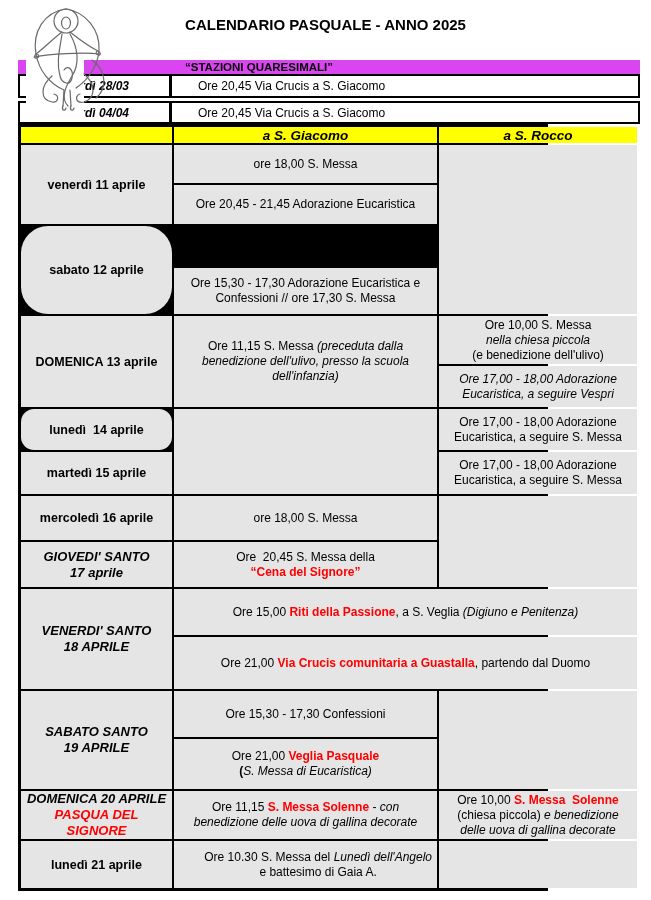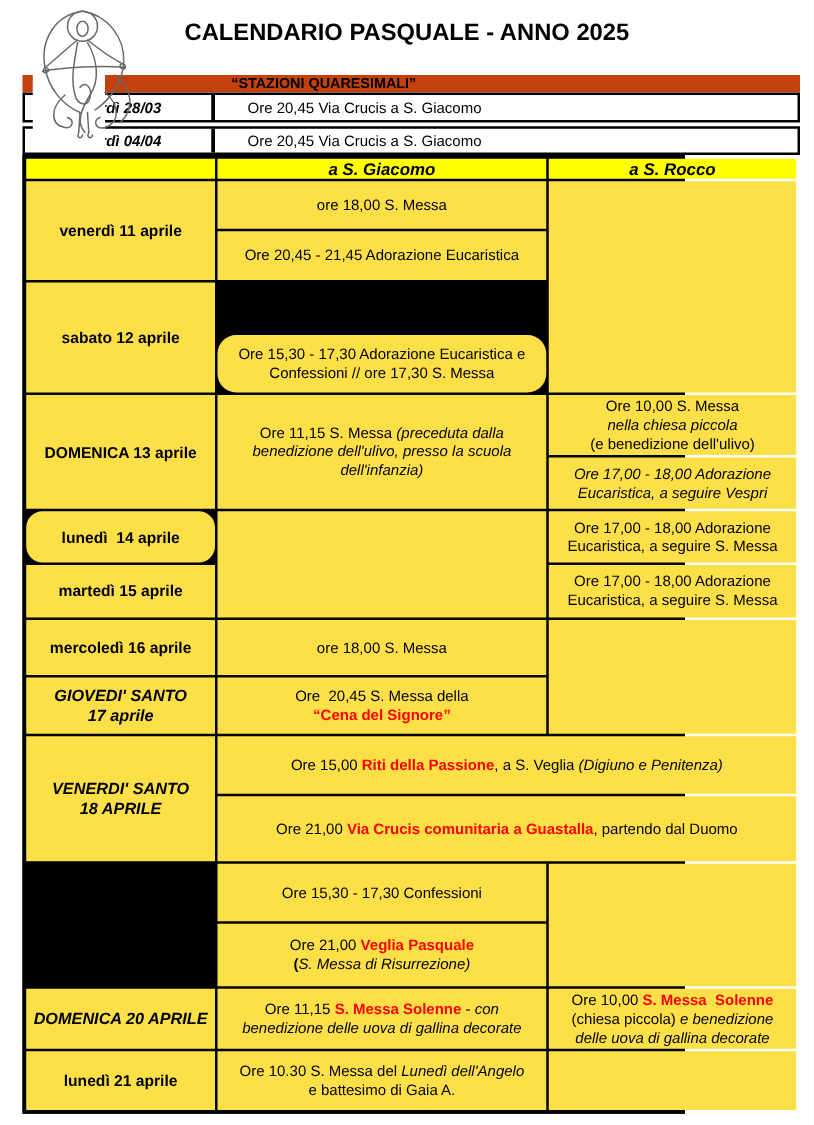--- a/index.html
+++ b/index.html
@@ -1,41 +1,41 @@
 <!DOCTYPE html>
 <html><head>
 <meta charset="utf-8">
 <style>
   html,body{margin:0;padding:0;background:#ffffff;}
   body{font-family:"Liberation Sans","DejaVu Sans",sans-serif;color:#000;}
   .page{position:relative;width:651px;height:900px;background:#fff;overflow:hidden;}
 
   .title{position:absolute;top:16px;left:0;width:100%;text-align:center;
-         font-size:19px;font-weight:bold;letter-spacing:0px;z-index:1;}
-
-  .band{position:absolute;left:18px;top:60px;width:622px;height:14px;background:#c2410c;
+         font-size:15px;font-weight:bold;letter-spacing:0px;z-index:1;}
+
+  .band{position:absolute;left:18px;top:60px;width:622px;height:14px;background:#d946ef;
         z-index:1;box-sizing:border-box;}
   .band .txt{display:block;padding-left:167px;font-size:11.5px;font-weight:bold;line-height:14px;}
 
   .srow{position:absolute;left:18px;width:622px;background:#fff;border:2px solid #000;
         box-sizing:border-box;display:flex;z-index:1;}
   .srow1{top:74px;height:24px;}
   .srow2{top:101px;height:23px;}
   .sdate{width:152px;box-sizing:border-box;border-right:3px solid #000;display:flex;
          align-items:center;justify-content:flex-end;padding-right:40px;
          font-weight:bold;font-style:italic;font-size:12px;}
   .sevent{flex:1;display:flex;align-items:center;padding-left:26px;font-size:12px;}
 
   .logo{position:absolute;left:26px;top:4px;width:84px;height:114px;z-index:2;}
 
   .grid{position:absolute;left:18px;top:124px;width:530px;box-sizing:border-box;
         border:3px solid #000;background:#000;display:grid;gap:2px;
         grid-template-columns:151px 263px 198px;
         grid-template-rows:16px 38px 39px 40px 46px 48px 41px 41px 42px 44px 45px 46px 52px 46px 50px 48px 47px;}
-  .cell{background:#fde047;display:flex;align-items:center;justify-content:center;
+  .cell{background:#e5e5e5;display:flex;align-items:center;justify-content:center;
         text-align:center;padding:2px 5px;box-sizing:border-box;overflow:hidden;}
   .cell .txt{white-space:pre-wrap;font-size:12px;line-height:15px;}
   .hdr{background:#ffff00;}
   .hdr .txt{font-size:13.5px;font-weight:bold;font-style:italic;line-height:15px;}
   .datecell .txt{font-weight:bold;font-size:12.5px;line-height:16px;}
   .holy .txt{font-style:italic;font-size:13px;line-height:16px;}
 
   .seg-n{}
   .seg-b{font-weight:bold;}
   .seg-i{font-style:italic;}
@@ -99,24 +99,24 @@
         <span class="txt">venerdì 11 aprile</span>
       </div>
     <div class="cell" style="grid-column:2;grid-row:2;">
         <span class="txt">ore 18,00 S. Messa</span>
       </div>
     <div class="cell" style="grid-column:3;grid-row:2/span 4;"></div>
     <div class="cell" style="grid-column:2;grid-row:3;">
         <span class="txt">Ore 20,45 - 21,45 Adorazione Eucaristica</span>
       </div>
 
-    <div class="cell datecell" style="grid-column:1;grid-row:4/span 2;">
+    <div class="cell datecell" style="grid-column:1;grid-row:4/span 2;border-radius:27px;">
         <span class="txt">sabato 12 aprile</span>
       </div>
-    <div class="cell" style="grid-column:2;grid-row:5;border-radius:15px;">
+    <div class="cell" style="grid-column:2;grid-row:5;">
         <span class="txt">Ore 15,30 - 17,30 Adorazione Eucaristica e Confessioni // ore 17,30 S. Messa</span>
       </div>
 
     <div class="cell datecell" style="grid-column:1;grid-row:6/span 2;">
         <span class="txt">DOMENICA 13 aprile</span>
       </div>
     <div class="cell" style="grid-column:2;grid-row:6/span 2;">
         <span class="txt"><span class="seg-n">Ore 11,15 S. Messa </span><span class="seg-i">(preceduta dalla benedizione dell'ulivo, presso la scuola dell'infanzia)</span></span>
       </div>
     <div class="cell" style="grid-column:3;grid-row:6;">
@@ -164,44 +164,48 @@
         <span class="txt">VENERDI' SANTO
 18 APRILE</span>
       </div>
     <div class="cell" style="grid-column:2/span 2;grid-row:12;">
         <span class="txt"><span class="seg-n">Ore 15,00 </span><span class="seg-rb">Riti della Passione</span><span class="seg-n">, a S. Veglia </span><span class="seg-i">(Digiuno e Penitenza)</span></span>
       </div>
     <div class="cell" style="grid-column:2/span 2;grid-row:13;">
         <span class="txt"><span class="seg-n">Ore 21,00 </span><span class="seg-rb">Via Crucis comunitaria a Guastalla</span><span class="seg-n">, partendo dal Duomo</span></span>
       </div>
 
+    <div class="cell datecell holy" style="grid-column:1;grid-row:14/span 2;">
+        <span class="txt">SABATO SANTO
+19 APRILE</span>
+      </div>
     <div class="cell" style="grid-column:2;grid-row:14;">
         <span class="txt">Ore 15,30 - 17,30 Confessioni</span>
       </div>
     <div class="cell" style="grid-column:2;grid-row:15;">
         <span class="txt"><span class="seg-n">Ore 21,00 </span><span class="seg-rb">Veglia Pasquale</span><span class="seg-n">
-</span><span class="seg-b">(</span><span class="seg-i">S. Messa di Risurrezione)</span></span>
+</span><span class="seg-b">(</span><span class="seg-i">S. Messa di Eucaristica)</span></span>
       </div>
     <div class="cell" style="grid-column:3;grid-row:14/span 2;"></div>
 
     <div class="cell datecell holy" style="grid-column:1;grid-row:16;">
         <span class="txt"><span class="seg-bi">DOMENICA 20 APRILE
-</span></span>
+</span><span class="seg-rbi">PASQUA DEL SIGNORE</span></span>
       </div>
     <div class="cell" style="grid-column:2;grid-row:16;">
         <span class="txt"><span class="seg-n">Ore 11,15 </span><span class="seg-rb">S. Messa Solenne</span><span class="seg-n"> - </span><span class="seg-i">con benedizione delle uova di gallina decorate</span></span>
       </div>
     <div class="cell" style="grid-column:3;grid-row:16;">
         <span class="txt"><span class="seg-n">Ore 10,00 </span><span class="seg-rb">S. Messa  Solenne</span><span class="seg-n">
 (chiesa piccola) </span><span class="seg-i">e benedizione delle uova di gallina decorate</span></span>
       </div>
 
     <div class="cell datecell" style="grid-column:1;grid-row:17;">
         <span class="txt">lunedì 21 aprile</span>
       </div>
-    <div class="cell" style="grid-column:2;grid-row:17;">
+    <div class="cell" style="grid-column:2;grid-row:17;justify-content:flex-end;">
         <span class="txt"><span class="seg-n">Ore 10.30 S. Messa del </span><span class="seg-i">Lunedì dell'Angelo</span><span class="seg-n">
 e battesimo di Gaia A.</span></span>
       </div>
     <div class="cell" style="grid-column:3;grid-row:17;"></div>
 
   </div>
 </div>
 
 </body></html>

